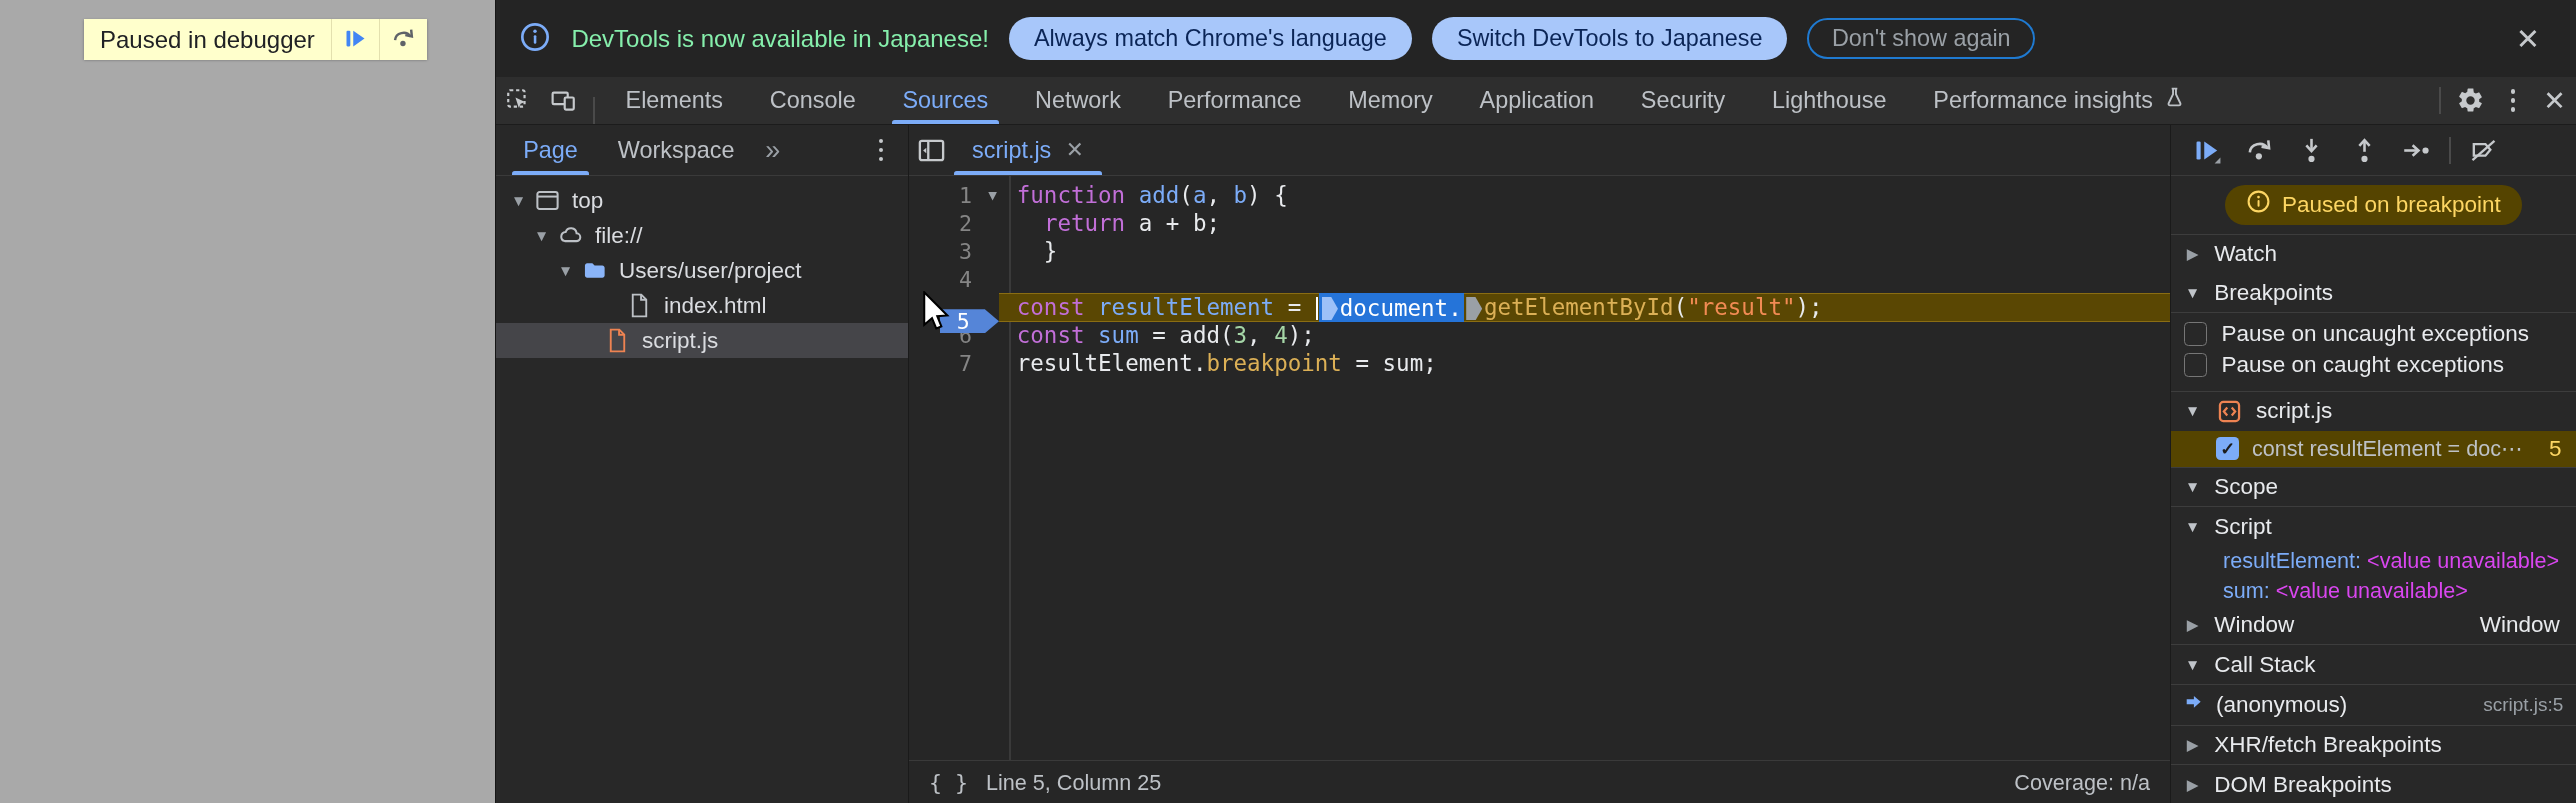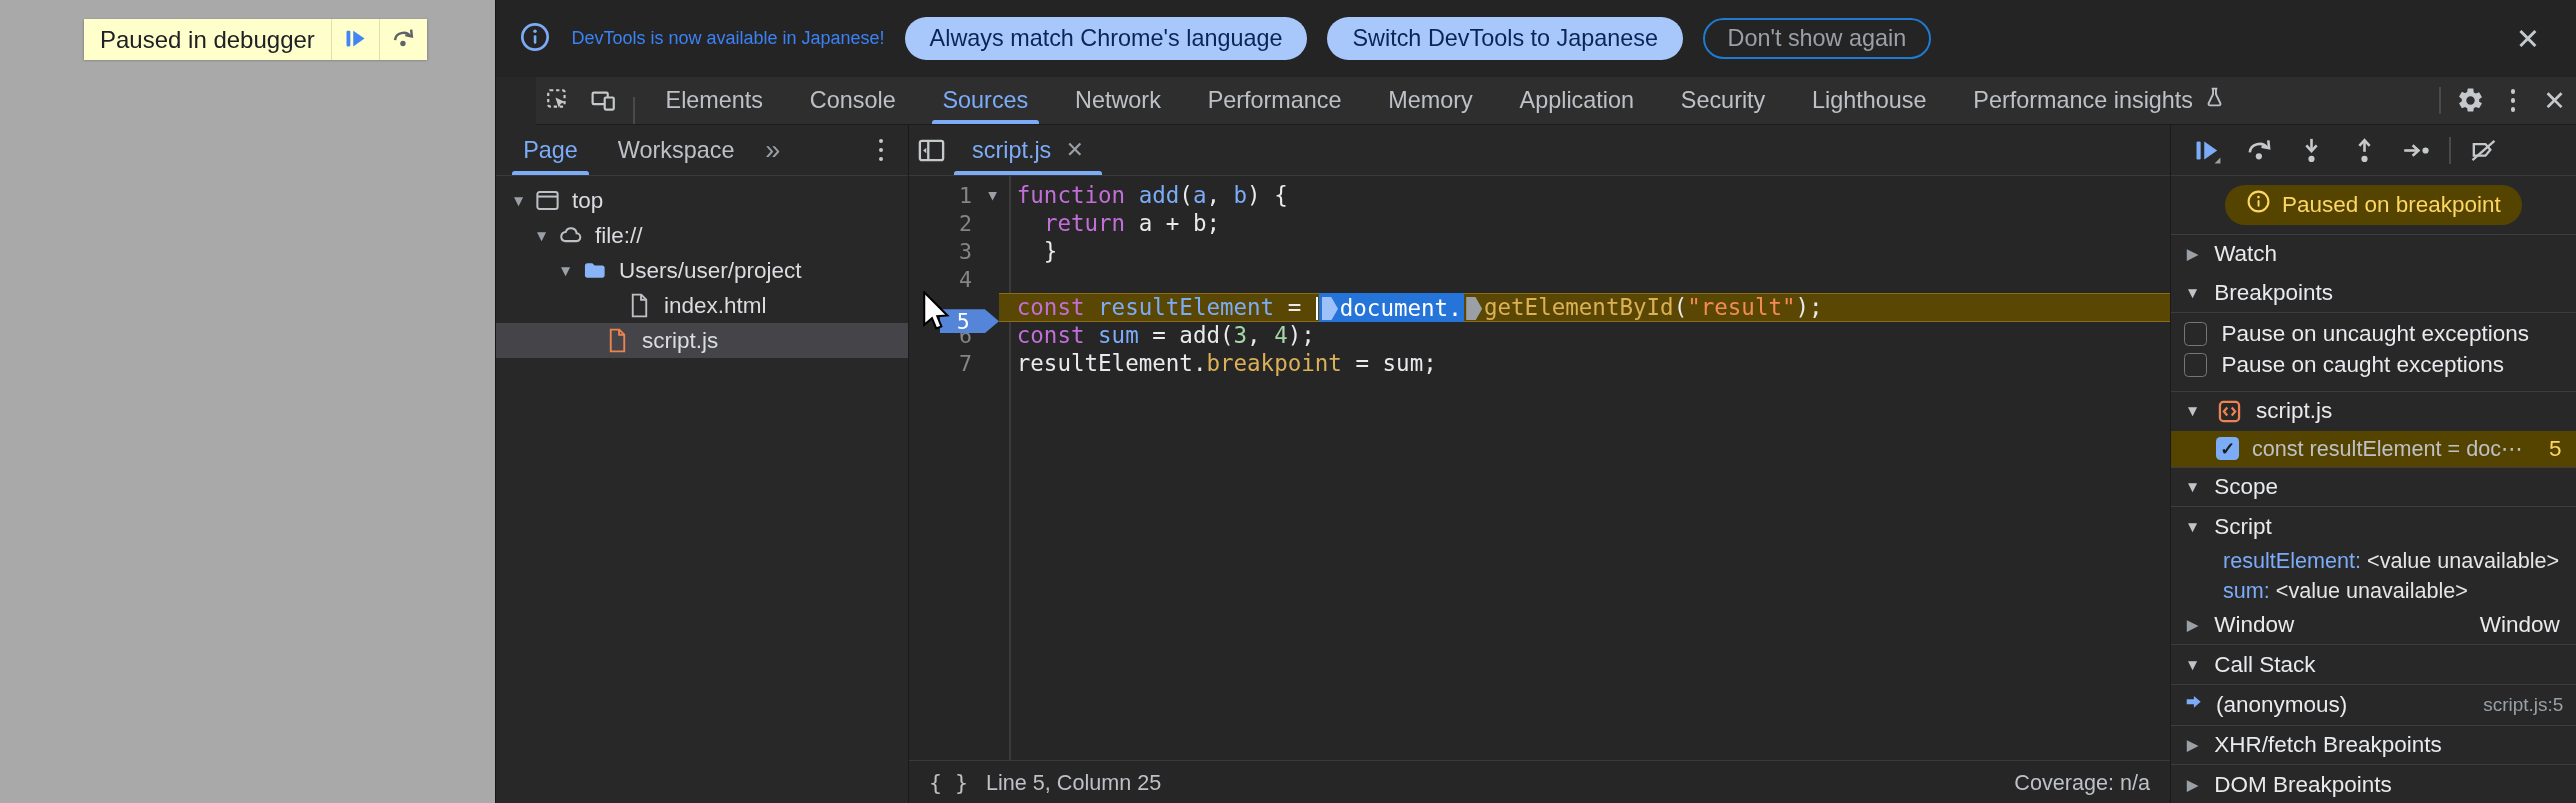--- a/index.html
+++ b/index.html
@@ -13,29 +13,29 @@
   .pb-label{display:flex;align-items:center;padding:0 16px;font-size:24px;color:#202124;}
   .pb-btn{width:47px;display:flex;align-items:center;justify-content:center;border-left:1.8px solid #e3e0ae;cursor:pointer;}
 
   
   #devtools{position:absolute;left:495px;top:0;width:2081px;height:804px;background:#282828;
     display:flex;flex-direction:column;border-left:1.8px solid #161616;box-sizing:border-box;color:#e8eaed;}
 
   
   .infobar{height:77px;flex:0 0 auto;background:#242424;display:flex;align-items:center;padding:0 23.4px;gap:20px;}
   .info-circle{flex:0 0 auto;}
-  .infobar-msg{font-size:18px;color:#3b82f6;white-space:nowrap;}
+  .infobar-msg{font-size:24px;color:#86efac;white-space:nowrap;}
   .pill{background:#a8c7fa;color:#0b2556;border:none;border-radius:23.4px;padding:8px 25px;font-size:23.4px;
     font-family:inherit;white-space:nowrap;cursor:pointer;}
   .pill-outline{background:transparent;color:#9aa0a6;border:2.7px solid #1f7ad1;border-radius:23.4px;
     padding:5.4px 22.5px;font-size:23.4px;font-family:inherit;white-space:nowrap;cursor:pointer;}
   .infobar-close{margin-left:auto;color:#c6c9cc;font-size:29px;padding:0 12.6px;cursor:pointer;}
 
   
-  .tabbar{height:47px;flex:0 0 auto;background:#2e2e2e;display:flex;align-items:flex-end;border-bottom:0.9px solid #1c1c1c;margin-left:40px;}
+  .tabbar{height:47px;flex:0 0 auto;background:#2e2e2e;display:flex;align-items:flex-end;border-bottom:0.9px solid #1c1c1c;}
   .tb-icon{width:45px;height:47px;display:flex;align-items:center;justify-content:center;cursor:pointer;}
   .tb-sep{width:1.8px;height:27px;background:#4a4a4a;margin:0 7.2px;}
   .tab{height:47px;display:flex;align-items:center;gap:9px;padding:0 23.4px;font-size:23.4px;color:#bdc1c6;
     position:relative;cursor:pointer;white-space:nowrap;}
   .tab.selected{color:#7cacf8;}
   .tab.selected::after{content:"";position:absolute;left:12.6px;right:12.6px;bottom:0;height:4.5px;background:#7cacf8;border-radius:2.7px 2.7px 0 0;}
   .tb-right{margin-left:auto;display:flex;align-items:center;}
   .kebab{display:flex;flex-direction:column;gap:4.5px;align-items:center;justify-content:center;width:40px;height:40px;cursor:pointer;}
   .kebab i{width:4.5px;height:4.5px;border-radius:50%;background:#c6c9cc;}
   .x-btn{color:#c6c9cc;font-size:27px;width:43px;text-align:center;cursor:pointer;}
@@ -102,21 +102,21 @@
   .tw.open{color:#c0c4c9;}
   .chk-area{padding:5.4px 0 10.8px 0;}
   .chk-row{height:31px;display:flex;align-items:center;padding:0 12.6px;gap:14.4px;cursor:pointer;}
   .chk{width:23.4px;height:23.4px;border:1.8px solid #767676;border-radius:4.5px;box-sizing:border-box;flex:0 0 auto;}
   .chk-on{width:23.4px;height:23.4px;border-radius:4.5px;background:#7cacf8;color:#1d1d1d;display:flex;align-items:center;
     justify-content:center;font-size:18px;font-weight:bold;flex:0 0 auto;}
   .bp-entry{height:36px;background:#554400;display:flex;align-items:center;gap:12.6px;padding:0 14.4px 0 45px;cursor:pointer;}
   .bp-text{color:#bdc1c6;font-size:21.6px;flex:1;white-space:nowrap;overflow:hidden;}
   .bp-line{color:#fdd663;font-size:22.5px;}
   .scope-var{height:30px;display:flex;align-items:center;padding-left:52px;font-size:21.6px;white-space:nowrap;}
-  .sv-name{color:#7cacf8;} .sv-val{color:#e5e5e5;}
+  .sv-name{color:#7cacf8;} .sv-val{color:#d946ef;}
   .right-val{margin-left:auto;padding-right:5.4px;color:#e8eaed;}
   .frame-row{height:40px;display:flex;align-items:center;gap:10.8px;padding:0 12.6px;cursor:pointer;}
   .frame-loc{margin-left:auto;color:#9aa0a6;font-size:19px;}
   .icon-box{width:31px;height:31px;display:flex;align-items:center;justify-content:center;flex:0 0 auto;}
 </style>
 </head>
 <body>
 
 <div id="stage">
 

